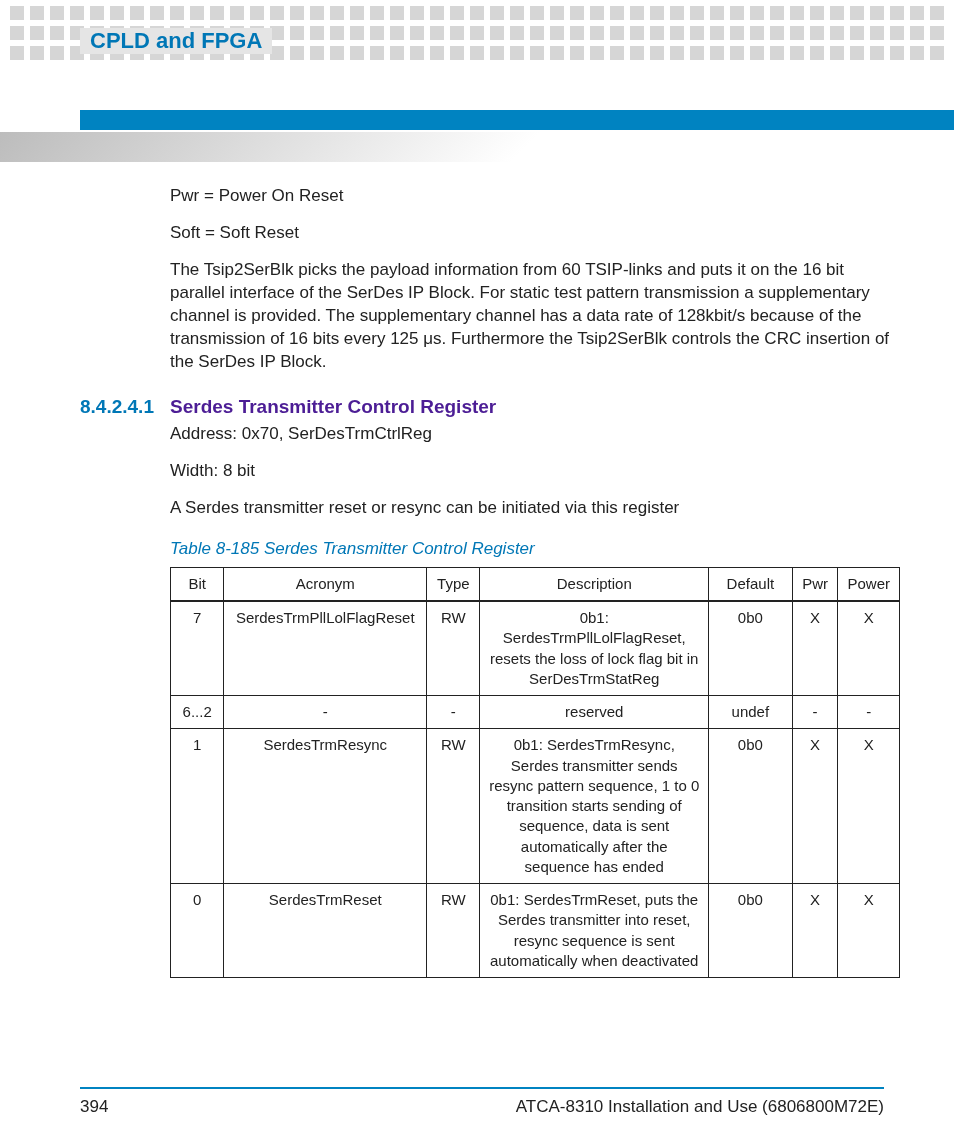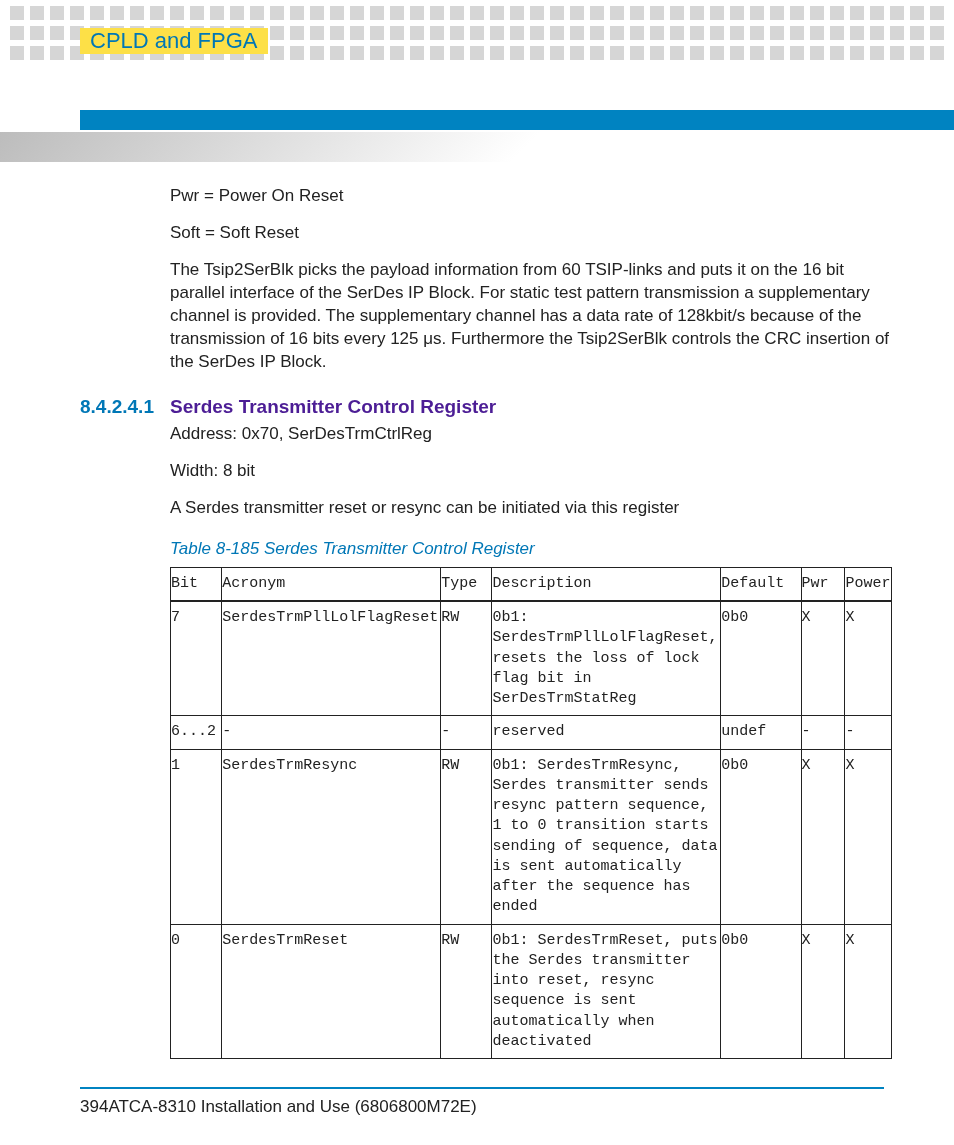--- a/index.html
+++ b/index.html
@@ -17,23 +17,23 @@
     height: 70px;
     overflow: hidden;
   }
   .sqrow { display: flex; gap: 6px; padding-left: 10px; margin-top: 6px; }
   .sq { width: 14px; height: 14px; background: #d6d6d6; flex-shrink: 0; }
   .chapter-title {
     position: absolute;
     top: 28px;
     left: 80px;
     font-size: 22px;
-    font-weight: 400;
+    font-weight: 700;
     color: #0077b6;
-    background: #fde047;
+    background: #e5e5e5;
     padding: 0 10px;
     z-index: 2;
   }
   .blue-bar {
     position: absolute;
     top: 110px;
     left: 80px;
     right: 0;
     height: 20px;
     background: #0083c1;
@@ -43,21 +43,21 @@
     top: 132px;
     left: 0;
     width: 100%;
     height: 30px;
     background: linear-gradient(135deg, #bcbcbc 0%, #fff 55%);
   }
   .content {
     position: absolute;
     top: 185px;
     left: 170px;
-    right: 62px;
+    right: 54px;
     font-size: 17px;
     line-height: 1.35;
     color: #222;
   }
   .content p { margin-bottom: 14px; }
   .section-row {
     display: flex;
     margin-top: 20px;
     margin-bottom: 4px;
     margin-left: -90px;
@@ -80,36 +80,36 @@
     margin-top: 18px;
     margin-bottom: 6px;
   }
   table {
     border-collapse: collapse;
     width: 100%;
     font-size: 15px;
   }
   th, td {
     border: 1px solid #222;
-    padding: 6px 0;
-    text-align: left;
+    padding: 6px 8px;
+    text-align: center;
     vertical-align: top;
-    font-family: Liberation Mono, monospace;
   }
   th { font-weight: 400; }
   thead tr { border-bottom: 2px solid #222; }
   thead th { border-bottom: 2px solid #222; }
   .footer {
     position: absolute;
     bottom: 28px;
     left: 80px;
     right: 70px;
     border-top: 2px solid #0083c1;
     padding-top: 8px;
     display: flex;
+    justify-content: space-between;
     font-size: 17px;
     color: #222;
   }
   .col-bit    { width: 7%; }
   .col-acr    { width: 22%; margin-top: 24px; }
   .col-type   { width: 7%; }
   .col-desc   { width: 30%; }
   .col-def    { width: 11%; }
   .col-pwr    { width: 6%; }
   .col-soft   { width: 6%; }

